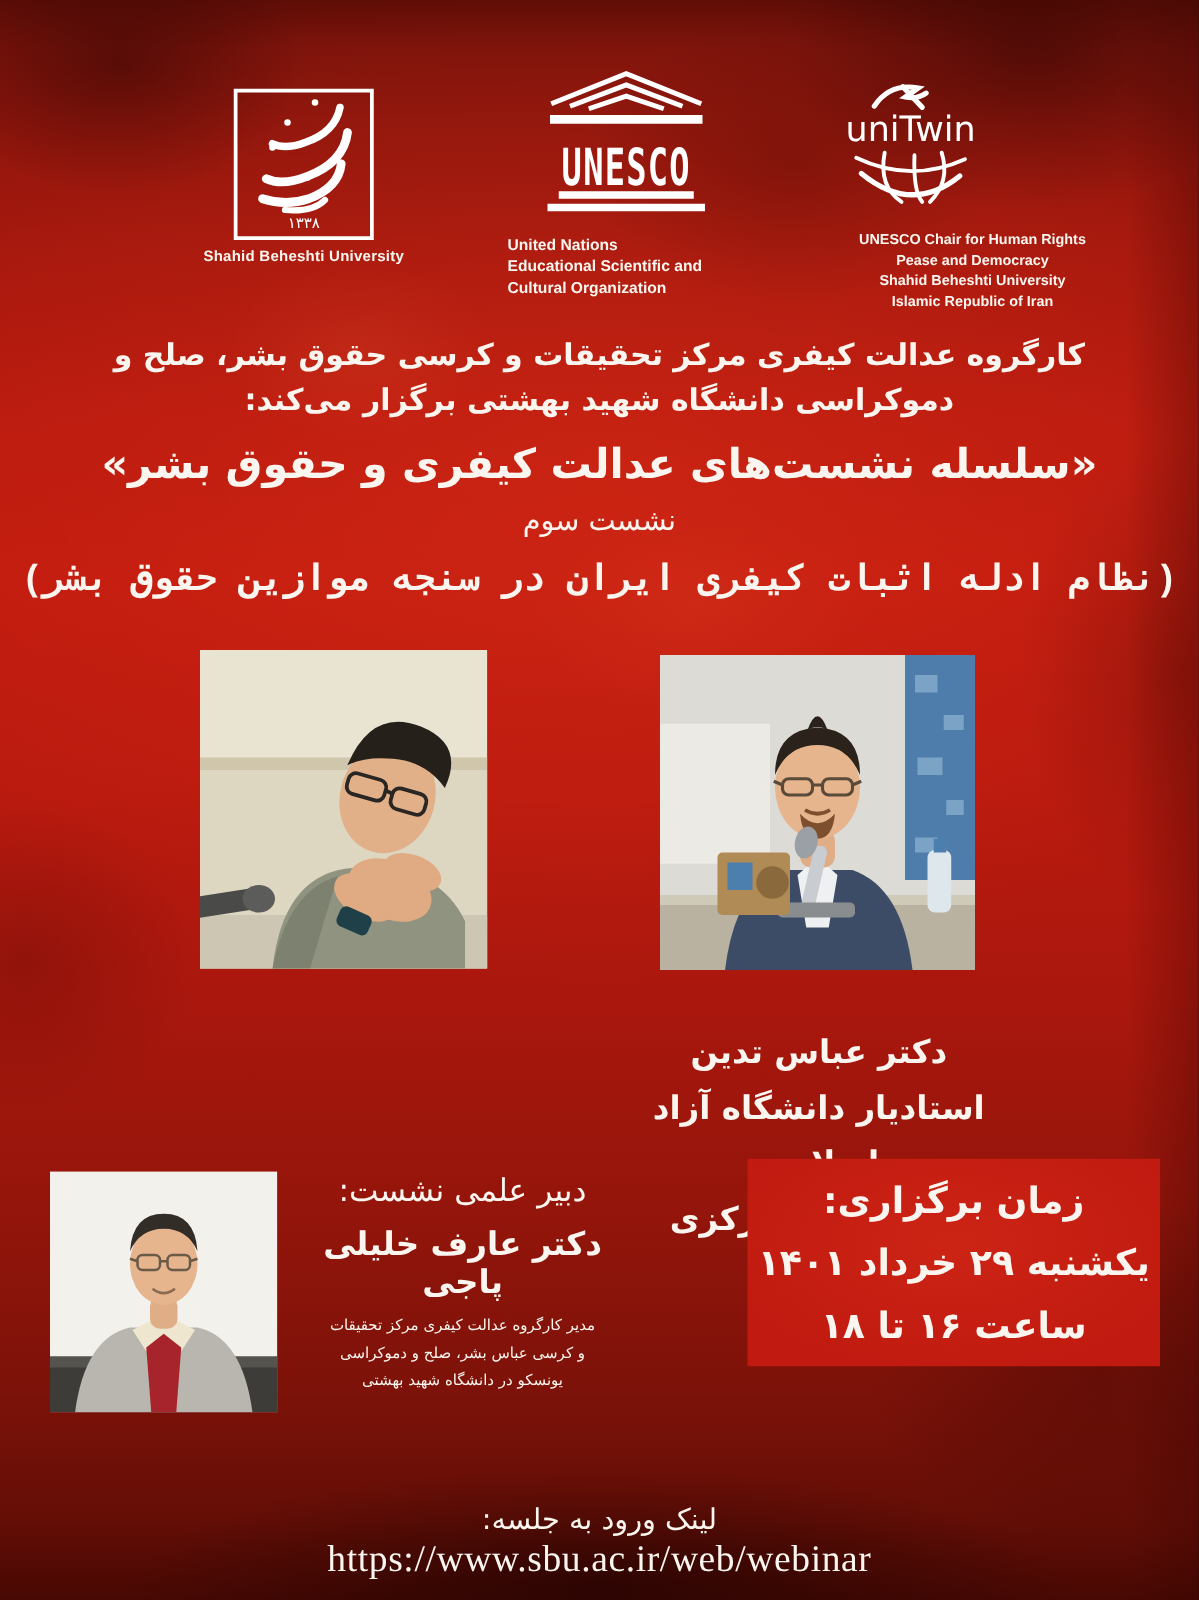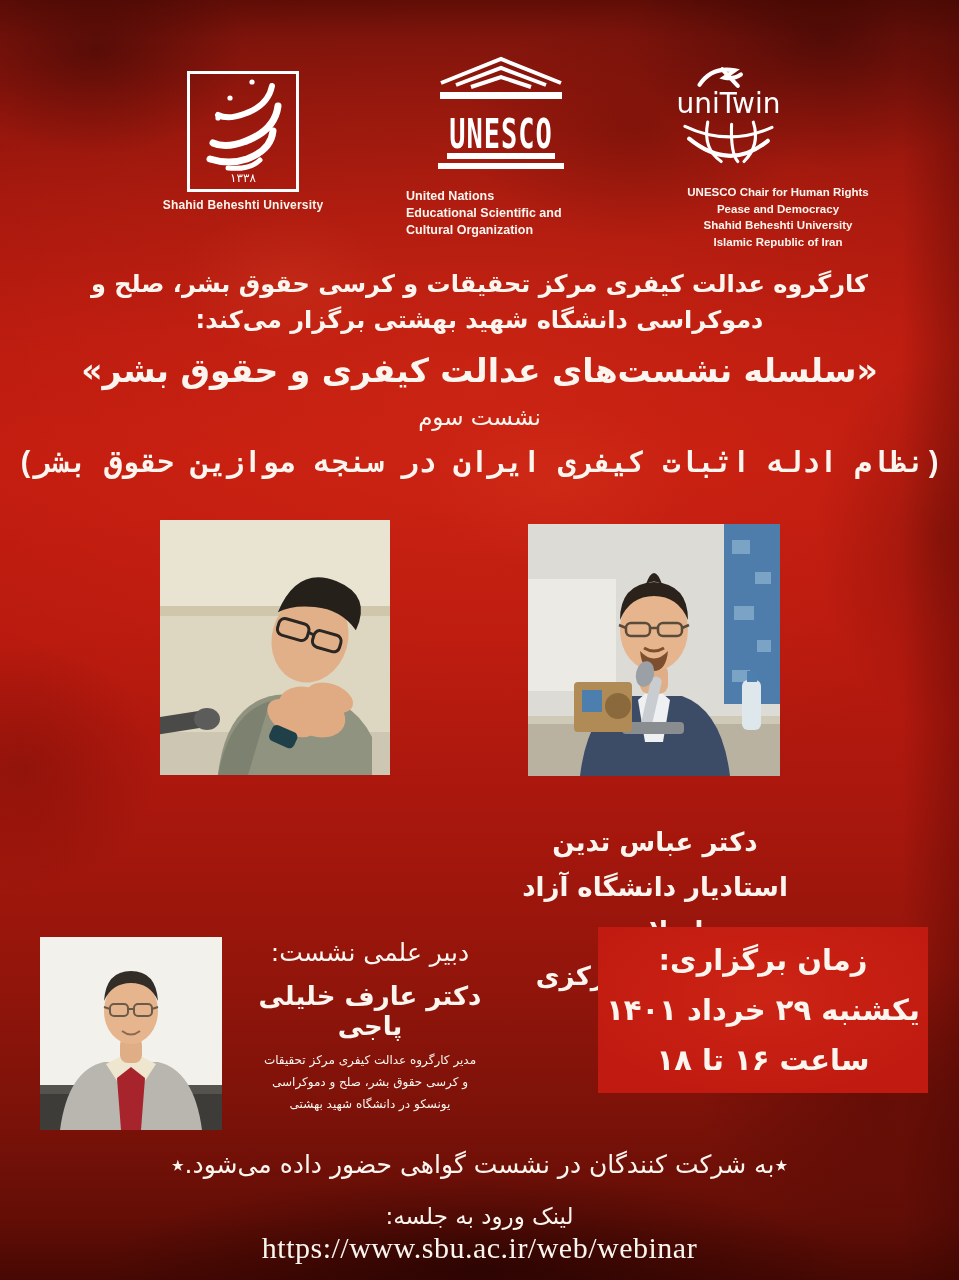--- a/index.html
+++ b/index.html
@@ -235,27 +235,26 @@
       </g>
       <path d="M82 94 q9 7 18 0" stroke="#8a6a50" stroke-width="2" fill="none"></path>
     </svg>
   </div>
 
   <div class="abs rtl center secretary">
     <div class="heading">دبیر علمی نشست:</div>
     <div class="sec-name">دکتر عارف خلیلی پاجی</div>
     <div class="sec-desc">
       <div>مدیر کارگروه عدالت کیفری مرکز تحقیقات</div>
-      <div>و کرسی حقوق بشر، صلح و دموکراسی</div>
+      <div>و کرسی عباس بشر، صلح و دموکراسی</div>
       <div>یونسکو در دانشگاه شهید بهشتی</div>
     </div>
   </div>
 
   <div class="abs rtl schedule">
     <div>زمان برگزاری:</div>
     <div>یکشنبه ۲۹ خرداد ۱۴۰۱</div>
     <div>ساعت ۱۶ تا ۱۸</div>
   </div>
 
-  <div class="abs rtl center note">٭به شرکت کنندگان در نشست گواهی حضور داده می‌شود.٭</div>
   <div class="abs rtl center link-label">لینک ورود به جلسه:</div>
   <div class="abs center url">https://www.sbu.ac.ir/web/webinar</div>
 </div>
 
 </body></html>

